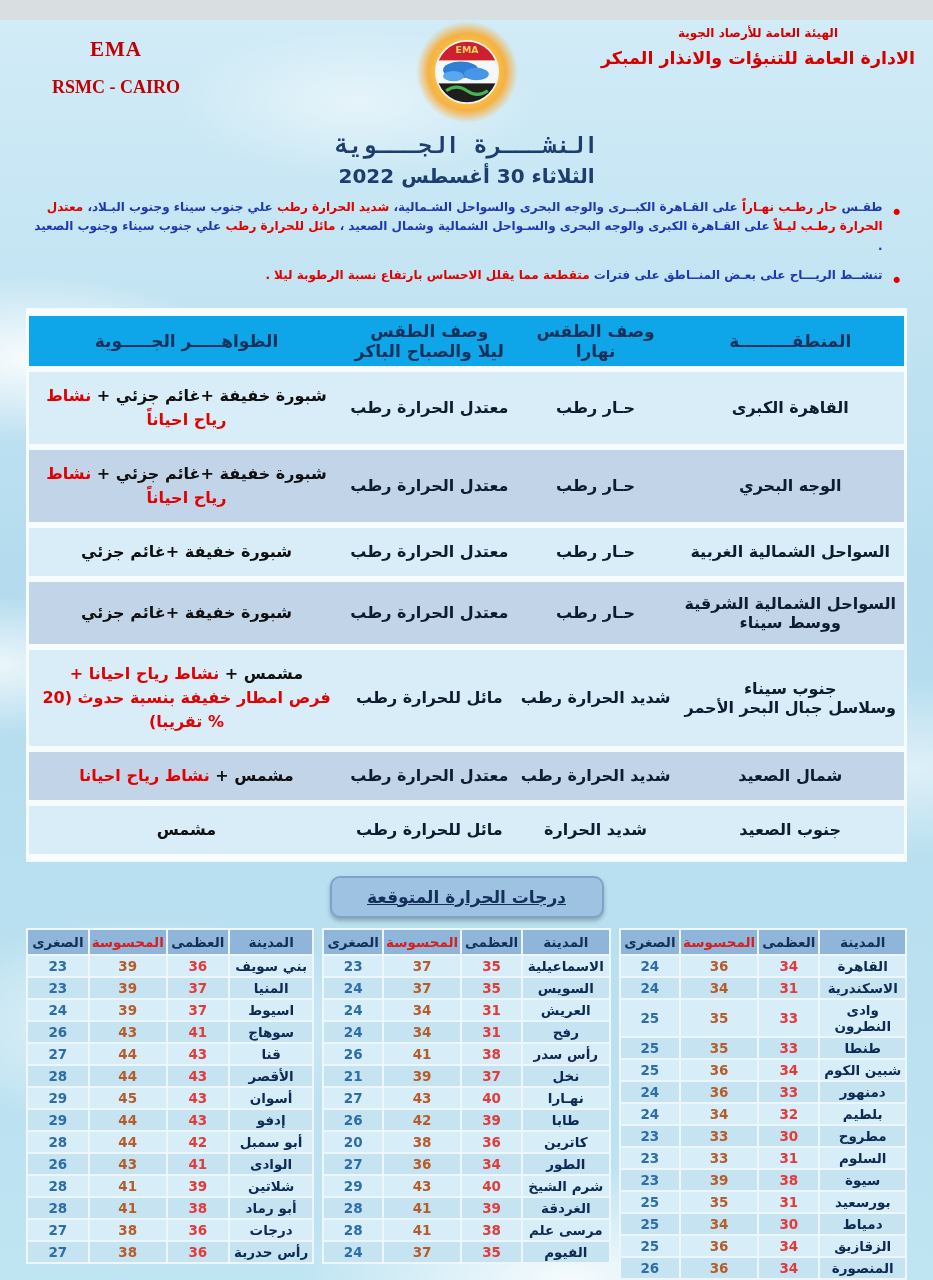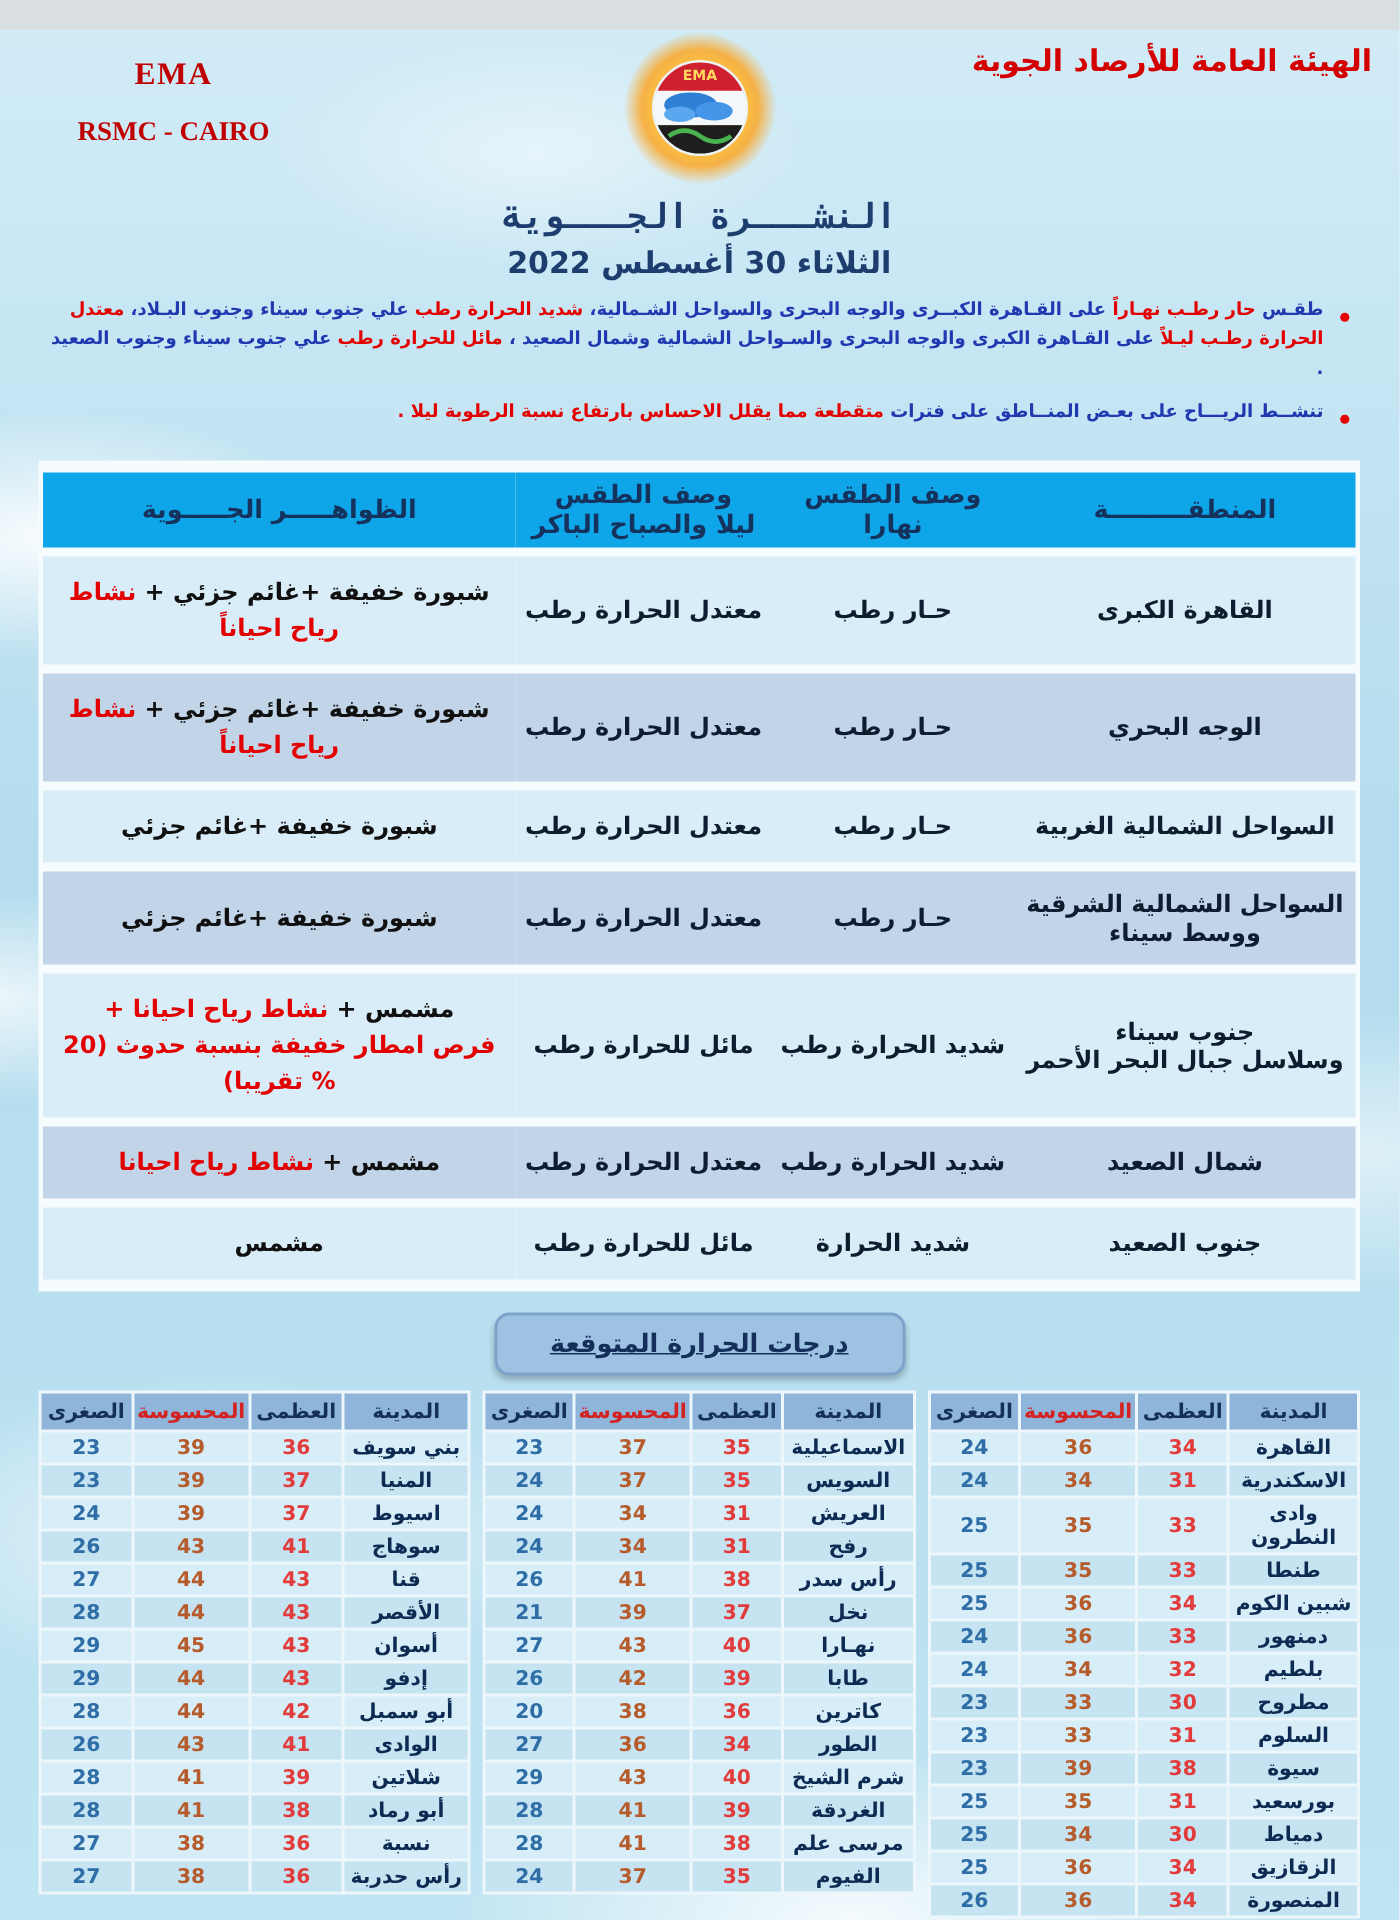--- a/index.html
+++ b/index.html
@@ -19,21 +19,21 @@
   }
   .topstrip{height:20px;background:#d9dee1;}
   
   .header{position:relative;height:118px;}
   .org-en{position:absolute;left:52px;top:10px;text-align:center;color:#c00000;
           font-family:"Liberation Serif",serif;font-weight:bold;line-height:1.9;}
   .org-en .l1{font-size:21px;letter-spacing:1px;}
   .org-en .l2{font-size:18px;}
   .org-ar{position:absolute;right:18px;top:4px;text-align:center;color:#d40000;
           font-weight:bold;line-height:1.65;}
-  .org-ar .l1{font-size:20px;}
+  .org-ar .l1{font-size:12px;}
   .org-ar .l2{font-size:17.5px;}
   .logo{position:absolute;left:50%;transform:translateX(-50%);top:0px;width:104px;height:104px;}
   .bulletin-title{text-align:center;color:#1c3d6e;font-size:23px;font-weight:bold;margin-top:-6px;font-family:Liberation Mono, monospace;}
   .bulletin-date{text-align:center;color:#1c3d6e;font-size:20px;font-weight:bold;margin-top:4px;}
   
   .summary{margin:10px 30px 0 26px;}
   .bullet-row{display:flex;gap:8px;margin-bottom:10px;}
   .bullet-marker{color:#e60000;font-size:21px;line-height:1.5;flex:0 0 auto;}
   .bullet-text{font-size:12px;font-weight:bold;line-height:1.62;text-align:right;}
   .seg-blue{color:#2038b0;}
@@ -99,20 +99,21 @@
         <ellipse cx="44" cy="48" rx="17" ry="8" fill="#2f7fd6"></ellipse>
         <ellipse cx="59" cy="52" rx="12" ry="6" fill="#4596e8"></ellipse>
         <ellipse cx="37" cy="54" rx="10" ry="5" fill="#5aa7f0"></ellipse>
         <path d="M30 68 q10 -7 20 0 q10 7 20 0" stroke="#49b34f" stroke-width="3" fill="none"></path>
       </g>
       <circle cx="50" cy="50" r="30" fill="none" stroke="#eef3f6" stroke-width="1.6"></circle>
     </svg>
 
     <div class="org-ar">
       <div class="l1">الهيئة العامة للأرصاد الجوية</div>
+      <div class="l2">الادارة العامة للتنبؤات والانذار المبكر</div>
     </div>
   </div>
 
   <div class="bulletin-title">النشـــرة الجـــوية</div>
   <div class="bulletin-date">الثلاثاء 30 أغسطس 2022</div>
 
   <div class="summary">
       <div class="bullet-row">
         <span class="bullet-marker">•</span>
         <span class="bullet-text"><span class="seg-blue">طقـس </span><span class="seg-red">حار رطـب نهـاراً </span><span class="seg-blue">على القـاهرة الكبــرى والوجه البحرى والسواحل الشـمالية، </span><span class="seg-red">شديد الحرارة رطب </span><span class="seg-blue">علي جنوب سيناء وجنوب البـلاد، </span><span class="seg-red">معتدل الحرارة رطـب ليـلاً </span><span class="seg-blue">على القـاهرة الكبرى والوجه البحرى والسـواحل الشمالية وشمال الصعيد ، </span><span class="seg-red">مائل للحرارة رطب </span><span class="seg-blue">علي جنوب سيناء وجنوب الصعيد .</span></span>
@@ -474,21 +475,21 @@
             <td class="td-feel">41</td>
             <td class="td-min">28</td>
           </tr>
           <tr class="alt1">
             <td class="td-city">أبو رماد</td>
             <td class="td-max">38</td>
             <td class="td-feel">41</td>
             <td class="td-min">28</td>
           </tr>
           <tr class="alt0">
-            <td class="td-city">نسبة</td>
+            <td class="td-city">درجات</td>
             <td class="td-max">36</td>
             <td class="td-feel">38</td>
             <td class="td-min">27</td>
           </tr>
           <tr class="alt1">
             <td class="td-city">رأس حدربة</td>
             <td class="td-max">36</td>
             <td class="td-feel">38</td>
             <td class="td-min">27</td>
           </tr>

